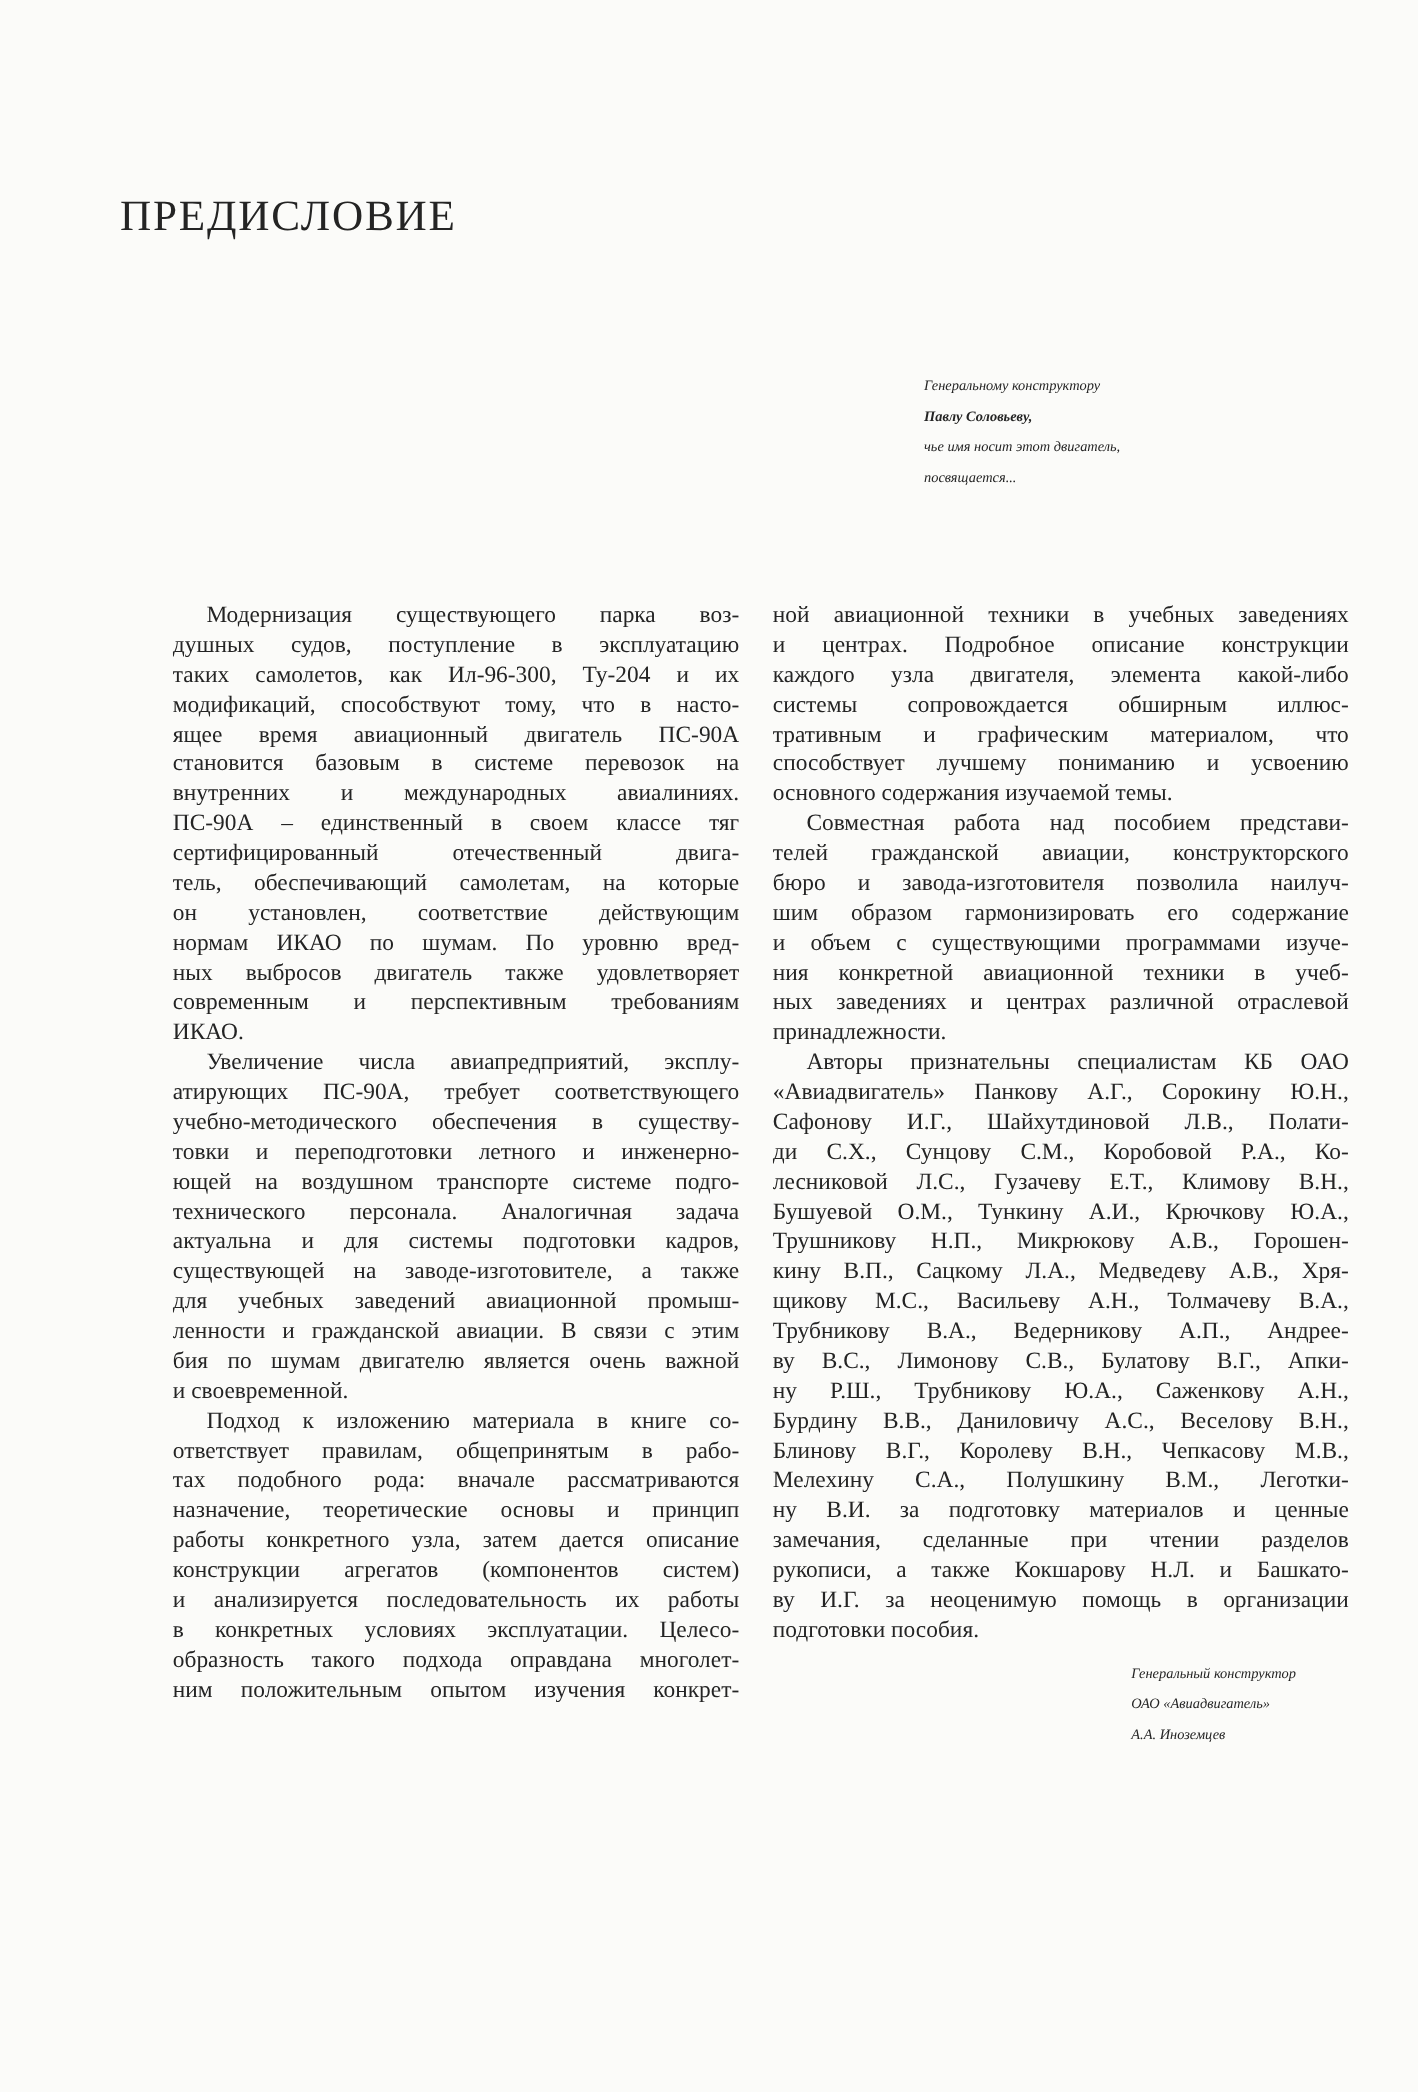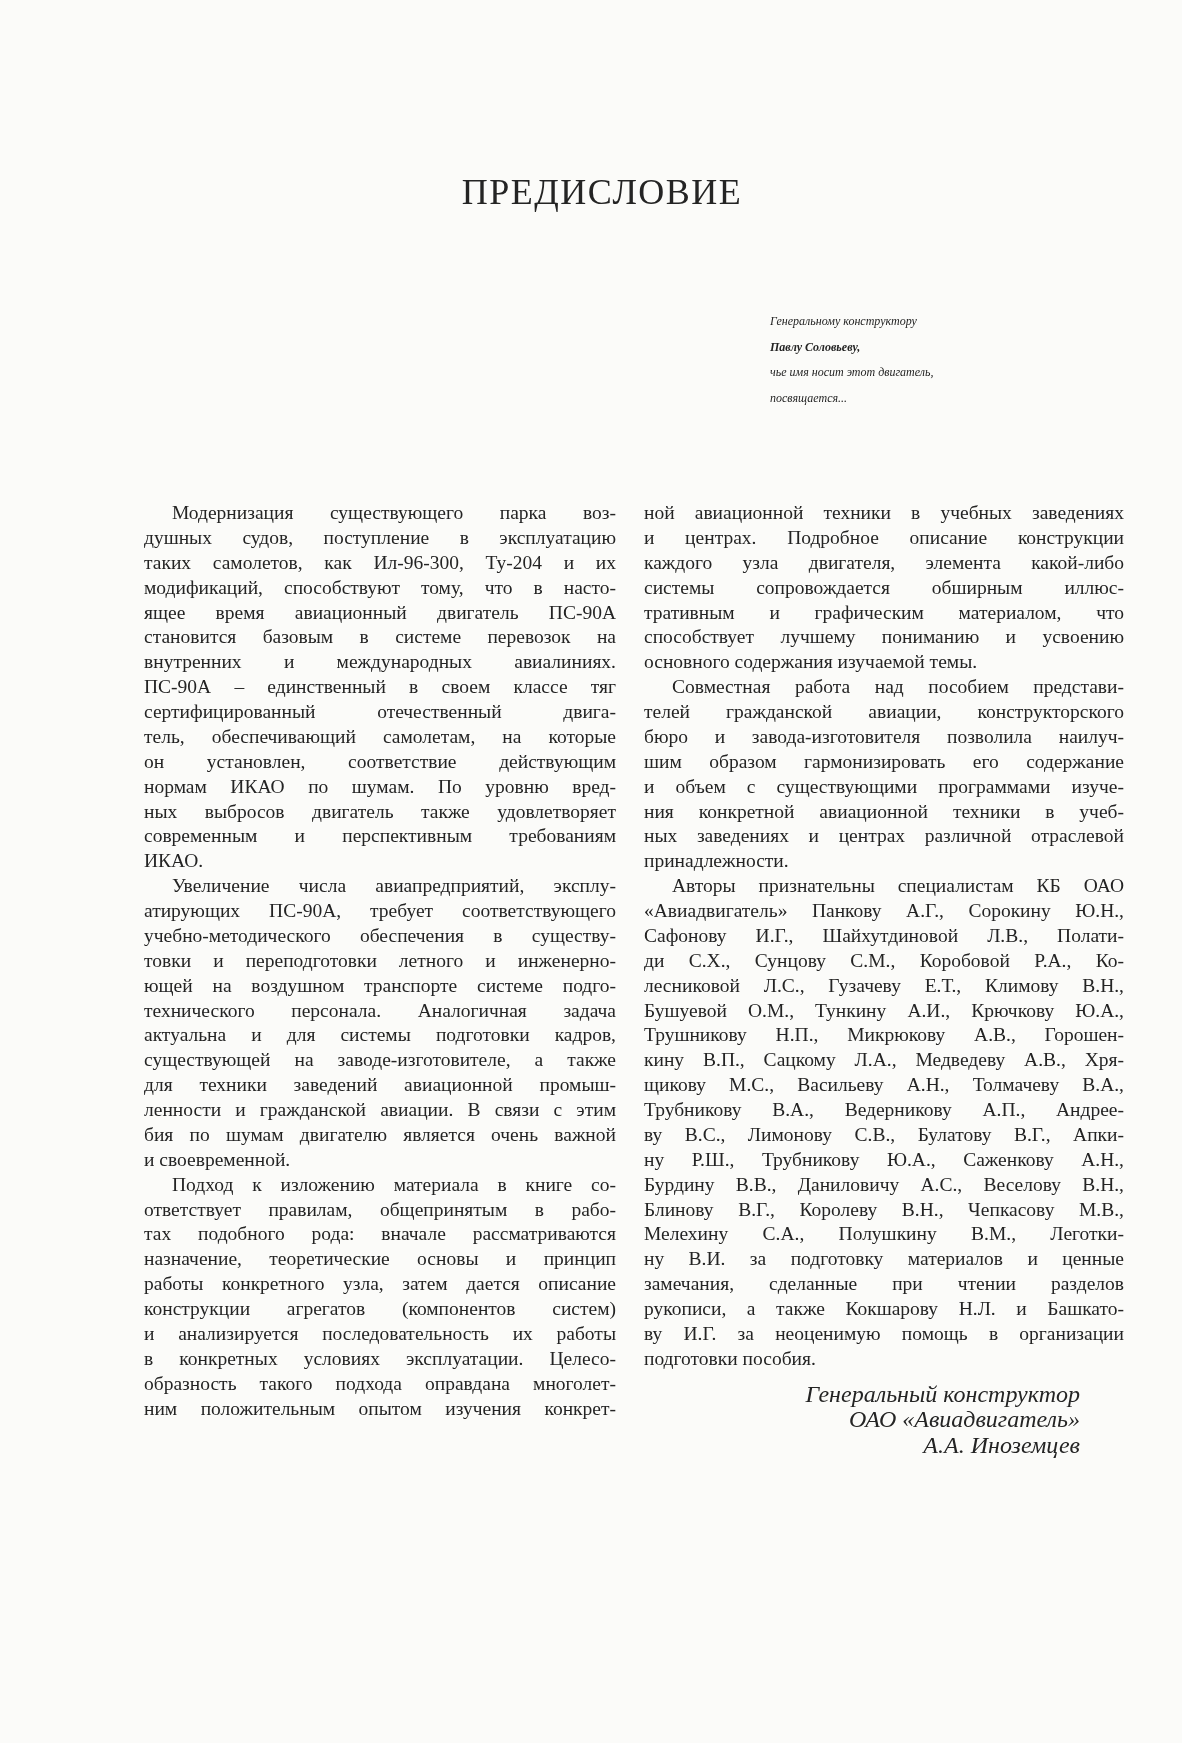--- a/index.html
+++ b/index.html
@@ -7,22 +7,21 @@
     position:relative;
     width:1182px;height:1743px;
     background:var(--bg,#fbfbf9);
     color:var(--fg,#242424);
     font-family:"Liberation Serif","DejaVu Serif",serif;
     overflow:hidden;
   }
   .title{
     position:absolute;
     top:161px;left:100px;width:980px;
-    margin:12px;
-    text-align:center;
+    margin:0;
     font-size:36px;
     font-weight:400;
     letter-spacing:1.5px;
     line-height:1.1;
   }
   .dedication{
     position:absolute;
     left:770px;top:309px;
     font-style:italic;
     font-size:12px;
@@ -48,23 +47,22 @@
     text-align:justify;
     text-align-last:justify;
     max-height:25px;
     overflow:hidden;
   }
   .line.last{text-align-last:left;}
   .line.indent{text-indent:28px;}
   .signature{
     position:absolute;
     right:102px;top:1382px;
-    text-align:right;
     font-style:italic;
-    font-size:24px;
+    font-size:12px;
     line-height:25.3px;
     white-space:nowrap;
   }
 </style>
 </head>
 <body>
 
 <main class="page">
 
   <h1 class="title">ПРЕДИСЛОВИЕ</h1>
@@ -97,21 +95,21 @@
         </div>
         <div class="para">
           <div class="line indent">Увеличение числа авиапредприятий, эксплу-</div>
           <div class="line">атирующих ПС-90А, требует соответствующего</div>
           <div class="line">учебно-методического обеспечения в существу-</div>
           <div class="line">товки и переподготовки летного и инженерно-</div>
           <div class="line">ющей на воздушном транспорте системе подго-</div>
           <div class="line">технического персонала. Аналогичная задача</div>
           <div class="line">актуальна и для системы подготовки кадров,</div>
           <div class="line">существующей на заводе-изготовителе, а также</div>
-          <div class="line">для техники заведений авиационной промыш-</div>
+          <div class="line">для учебных заведений авиационной промыш-</div>
           <div class="line">ленности и гражданской авиации. В связи с этим</div>
           <div class="line">бия по шумам двигателю является очень важной</div>
           <div class="line last">и своевременной.</div>
         </div>
         <div class="para">
           <div class="line indent">Подход к изложению материала в книге со-</div>
           <div class="line">ответствует правилам, общепринятым в рабо-</div>
           <div class="line">тах подобного рода: вначале рассматриваются</div>
           <div class="line">назначение, теоретические основы и принцип</div>
           <div class="line">работы конкретного узла, затем дается описание</div>

